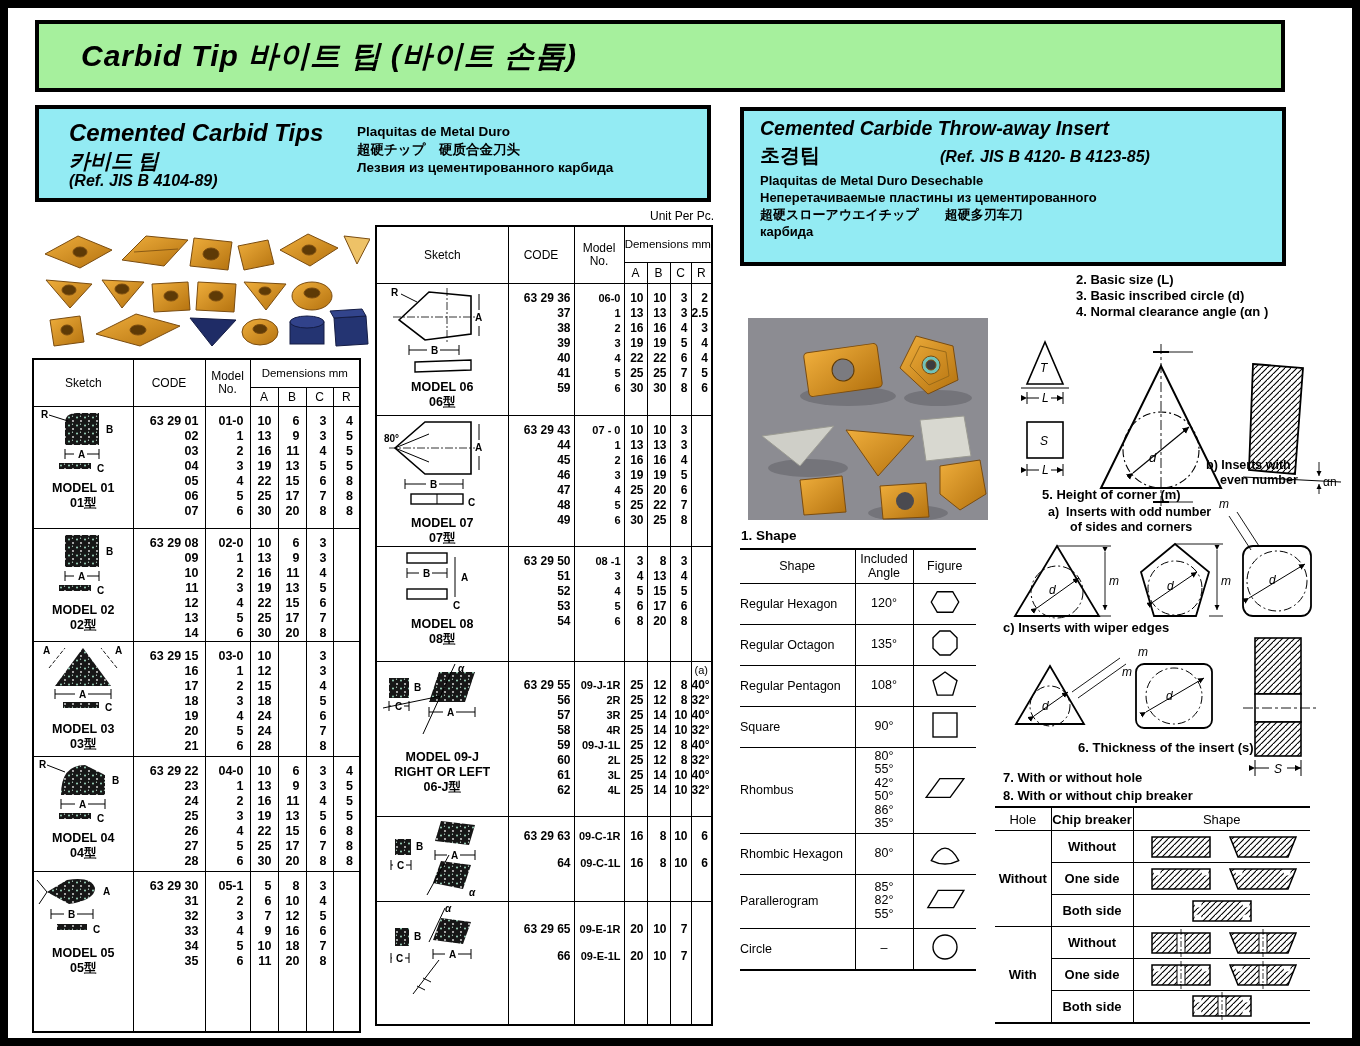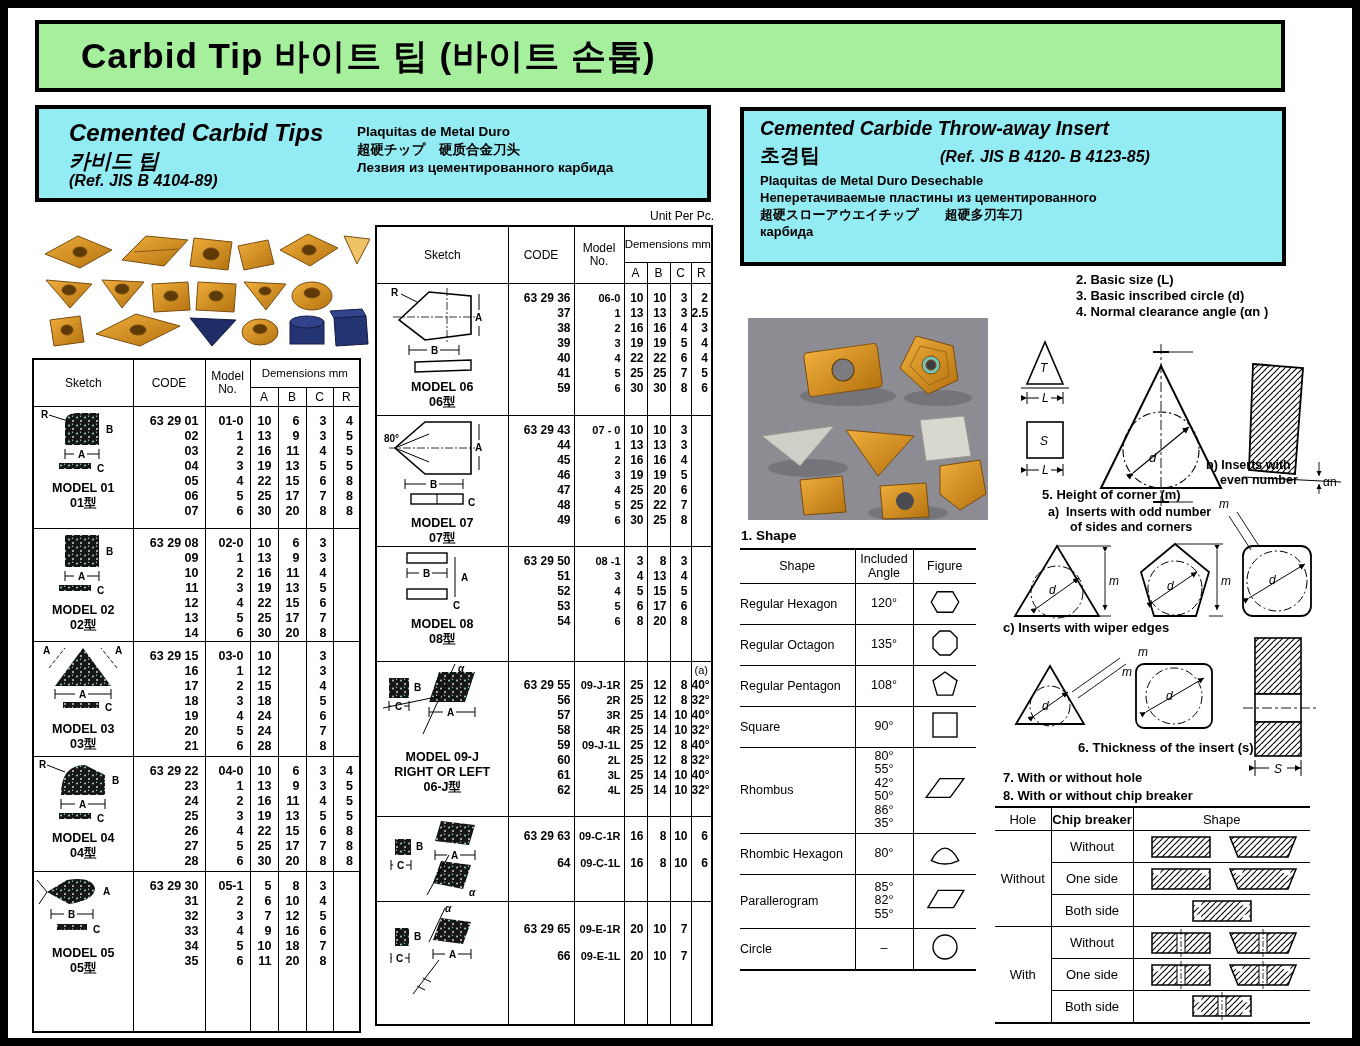--- a/index.html
+++ b/index.html
@@ -1,21 +1,21 @@
 <!DOCTYPE html>
 <html><head>
 <meta charset="utf-8">
 <style>
   html,body{margin:0;padding:0;background:#777;}
   .page{position:relative;width:1360px;height:1046px;background:#fff;border:8px solid #000;
         box-sizing:border-box;font-family:"Liberation Sans",sans-serif;overflow:hidden;}
   .abs{position:absolute;}
   .banner{left:27px;top:12px;width:1250px;height:72px;background:#a6f09d;border:4px solid #000;
           display:flex;align-items:center;box-sizing:border-box;}
-  .banner span{font-weight:bold;font-size:35px;padding-left:42px;letter-spacing:1px;}
+  .banner span{font-style:italic;font-weight:bold;font-size:30px;padding-left:42px;letter-spacing:1px;}
   .panel{background:#93ebf3;border:4px solid #000;box-sizing:border-box;}
   .lp{left:27px;top:97px;width:676px;height:97px;}
   .rp{left:732px;top:99px;width:546px;height:159px;padding:6px 0 0 16px;}
   .lp-title{position:absolute;left:30px;top:10px;font:italic bold 24px "Liberation Sans",sans-serif;}
   .lp-kr{position:absolute;left:30px;top:38px;font:italic bold 21px "Liberation Sans",sans-serif;}
   .lp-ref{position:absolute;left:30px;top:63px;font:italic bold 16px "Liberation Sans",sans-serif;}
   .lp-lines{position:absolute;left:318px;top:14px;font-size:13.5px;font-weight:bold;line-height:18px;}
   .rp-title{font:italic bold 19.5px "Liberation Sans",sans-serif;}
   .rp-row2{display:flex;align-items:baseline;margin-top:2px;}
   .rp-kr{font-weight:bold;font-size:20px;}
@@ -50,21 +50,21 @@
   .sang div{line-height:13.5px;}
   .sfig{text-align:center;}
   .shape-title{font-weight:bold;font-size:13.5px;}
   
   table.holetab{border-collapse:collapse;table-layout:fixed;width:315px;border-top:2px solid #000;border-bottom:2px solid #000;}
   .holetab th,.holetab td{border:1px solid #000;padding:0;text-align:center;font-size:13px;}
   .holetab th:first-child,.holetab td:first-child{border-left:none;}
   .holetab th:last-child,.holetab td:last-child{border-right:none;}
   .holetab th{font-weight:normal;height:22px;}
   .holetab th.cbh{font-weight:bold;}
-  .holetab td.hole,.holetab td.cb{font-weight:normal;}
+  .holetab td.hole,.holetab td.cb{font-weight:bold;}
   .holetab td.shapes svg{vertical-align:middle;margin:0 4px;}
   .note{font-weight:bold;font-size:13px;line-height:16px;white-space:pre;}
   .noteN{font-weight:bold;font-size:12.5px;line-height:15px;white-space:pre;}
 </style>
 </head>
 <body>
 
 <div class="page">
 
   <svg width="0" height="0" style="position:absolute">

